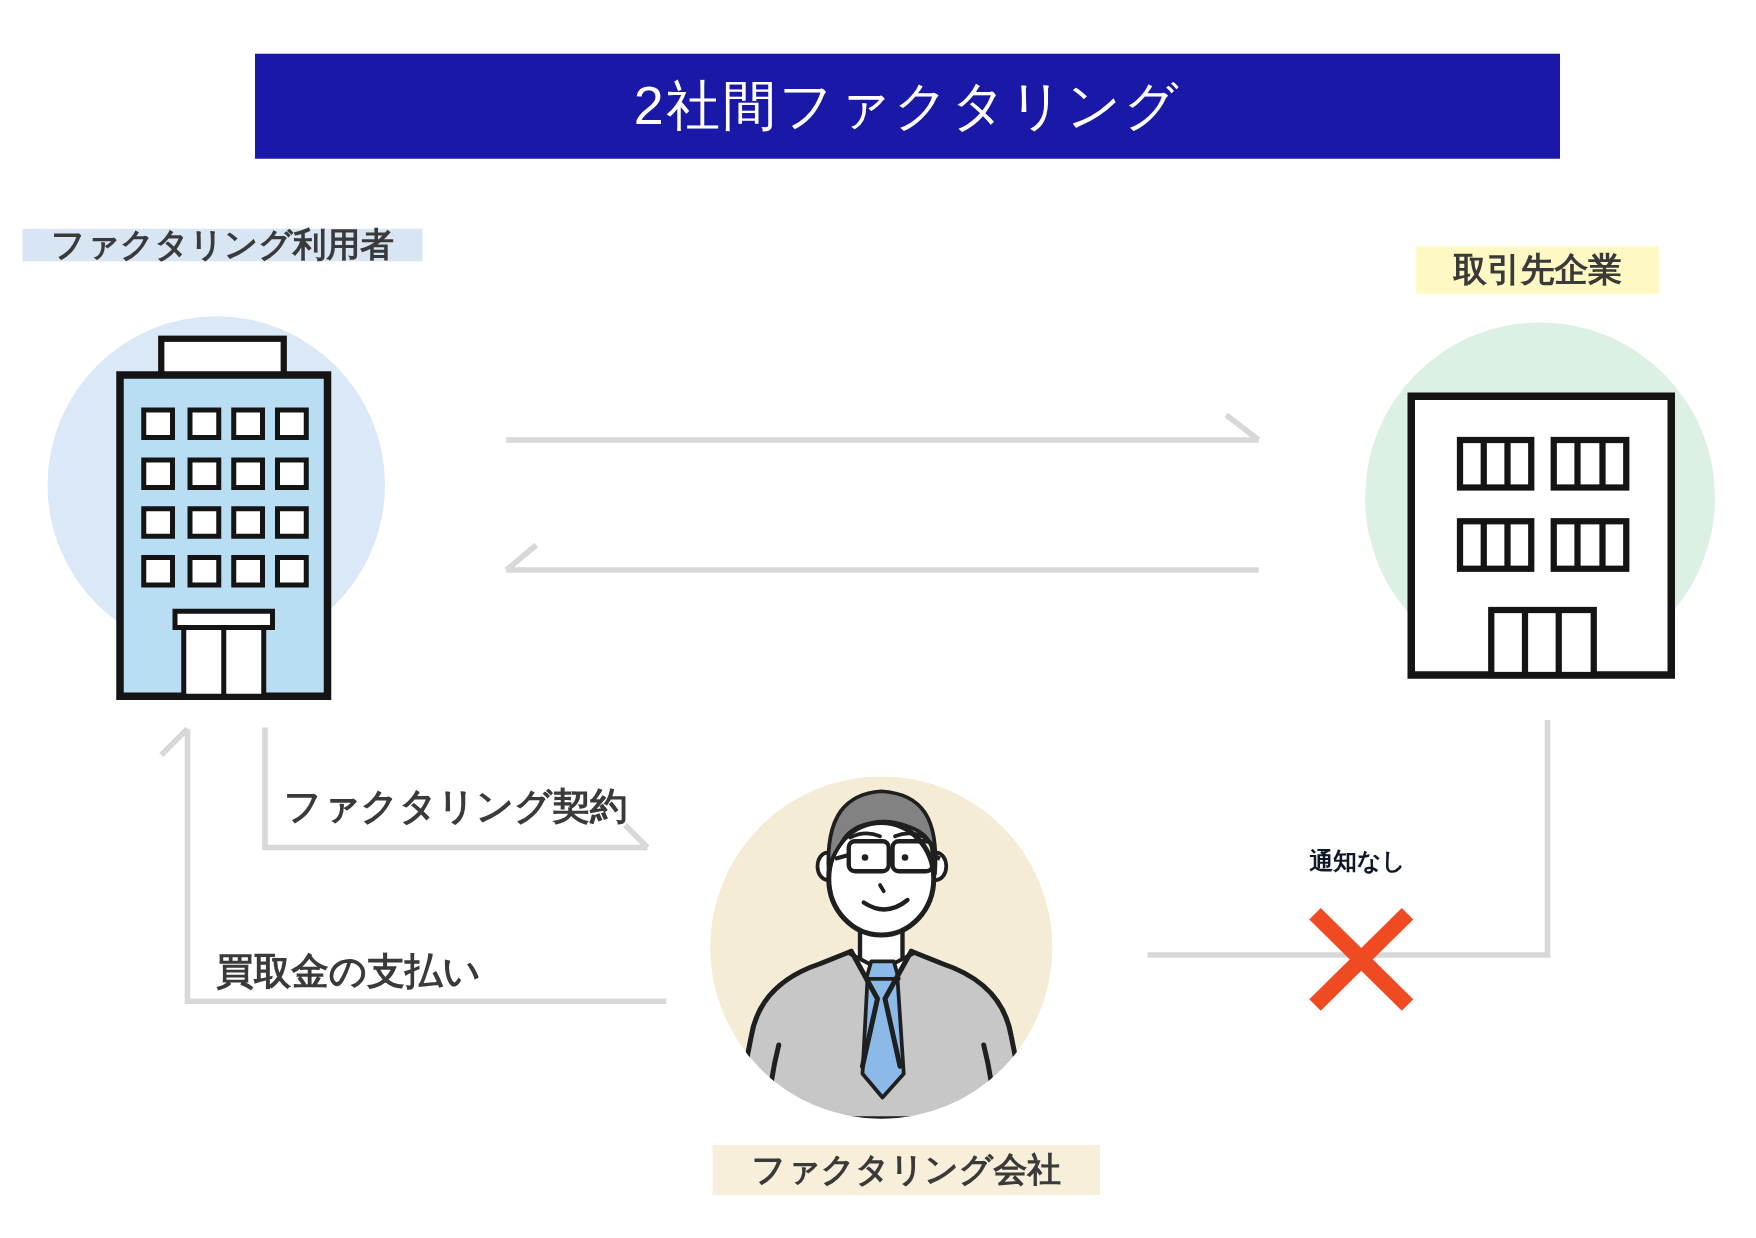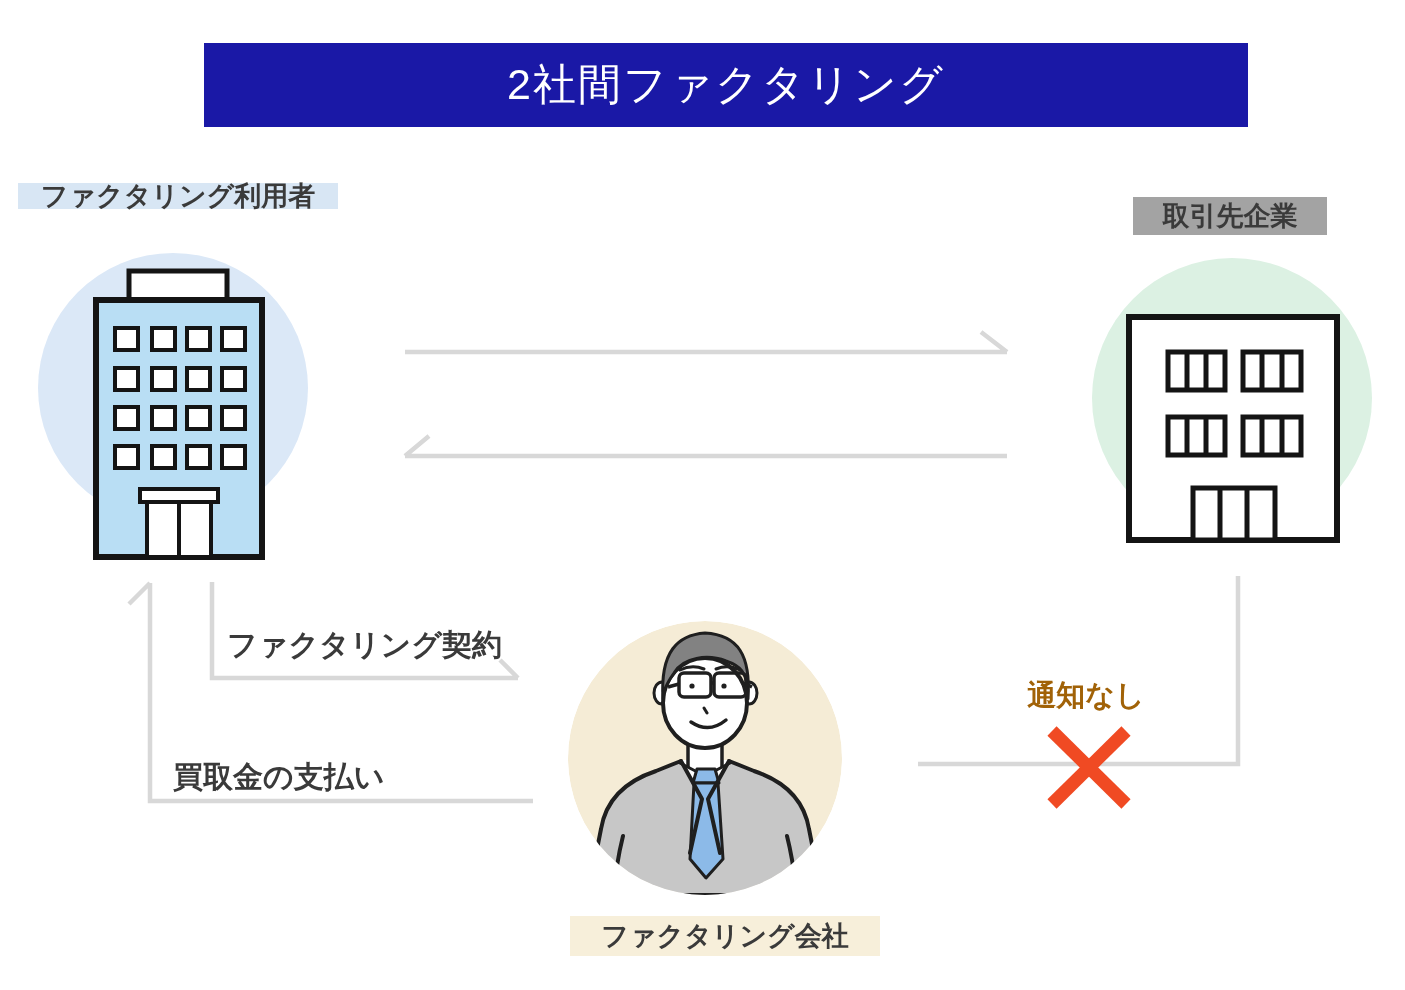--- a/index.html
+++ b/index.html
@@ -19,36 +19,36 @@
     background: #1a18a6;
     display: flex; align-items: center; justify-content: center;
     color: #ffffff; font-size: 43px; font-weight: normal; letter-spacing: 2px;
   }
   
   .tag {
     display: flex; align-items: center; justify-content: center;
     font-weight: bold; color: #3a3a3a; font-size: 27px;
   }
   .tag-user   { left: 18px;   top: 183px; width: 320px; height: 26px; background: #d8e6f4; }
-  .tag-client { left: 1133px; top: 197px; width: 194px; height: 38px; background: #a3a3a3; font-family: Liberation Mono, monospace; }
+  .tag-client { left: 1133px; top: 197px; width: 194px; height: 38px; background: #fef9c3; font-family: Liberation Mono, monospace; }
   .tag-factor { left: 570px;  top: 916px; width: 310px; height: 40px; background: #f7efda; }
   
   .circle { border-radius: 50%; }
   .circle-user   { left: 38px;   top: 253px; width: 270px; height: 270px; background: #dbe8f7; }
   .circle-client { left: 1092px; top: 258px; width: 280px; height: 280px; background: #dcf1e3; }
   
   .flow {
     font-weight: bold; color: #3a3a3a; font-size: 30px; white-space: nowrap;
   }
   .flow-center { text-align: center; }
   .flow-receivable { left: 514px; top: 305px; width: 400px; }
   .flow-payment    { left: 514px; top: 409px; width: 400px; }
   .flow-contract   { left: 227px; top: 625px; }
   .flow-buyout     { left: 173px; top: 757px; }
-  .flow-notice     { left: 986px; top: 676px; width: 200px; color: #a16207; font-size: 29px; }
+  .flow-notice     { left: 986px; top: 676px; width: 200px; color: #0f172a; font-size: 19px; }
   svg { display: block; }
   .overlay { left: 0; top: 0; pointer-events: none; }
 </style>
 </head>
 <body>
 
 <div id="canvas">
 
   <svg class="abs overlay" width="1405" height="990" viewBox="0 0 1405 990">
     <g stroke="#d8d8d8" stroke-width="4.5" fill="none">

